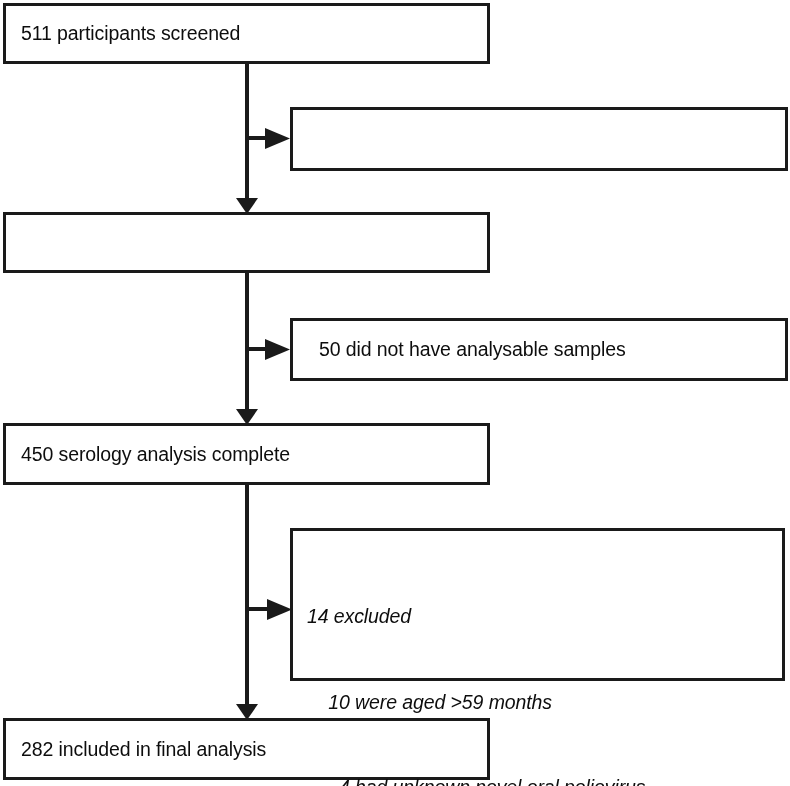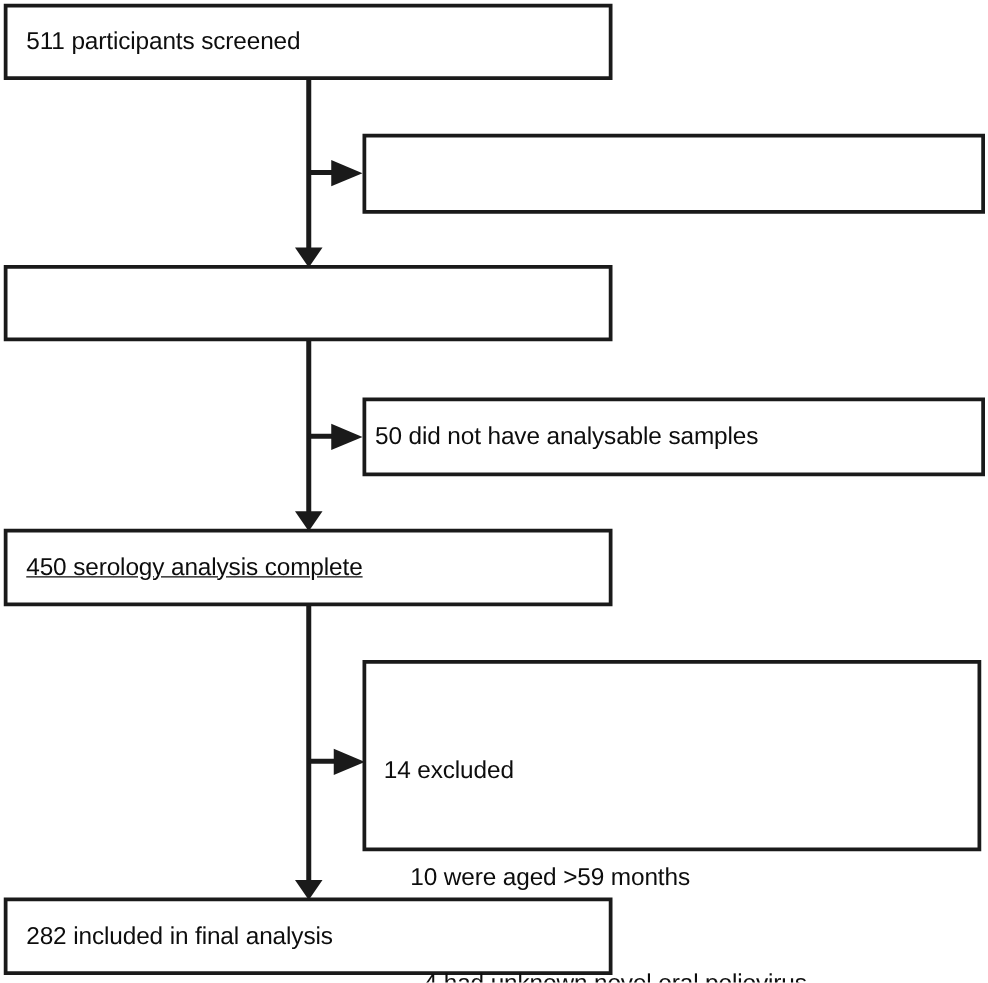--- a/index.html
+++ b/index.html
@@ -51,20 +51,21 @@
   }
   .main-text {
     display: flex;
     align-items: center;
   }
   .excl-text {
     line-height: 28.5px;
   }
   .excl-line {
     white-space: pre;
+    font-style: italic;
   }
 </style>
 </head>
 <body>
 
 <div id="flow-root">
 
   <svg id="flow-svg" width="790" height="786" viewBox="0 0 790 786">
 
     <g>
@@ -96,23 +97,23 @@
       <rect class="box-rect" x="4.5" y="424.5" width="484" height="59"></rect>
       <rect class="box-rect" x="291.5" y="529.5" width="492" height="150"></rect>
       <rect class="box-rect" x="4.5" y="719.5" width="484" height="59"></rect>
     </g>
   </svg>
 
   <div class="box-text main-text" style="left:21px; top:4px; width:460px; height:59px;">511 participants screened</div>
 
 
 
-  <div class="box-text main-text" style="left:300px; top:319px; width:470px; height:61px;">50 did not have analysable samples</div>
+  <div class="box-text main-text" style="left:319px; top:319px; width:470px; height:61px;">50 did not have analysable samples</div>
 
-  <div class="box-text main-text" style="left:21px; top:424px; width:460px; height:60px;text-decoration:underline;">450 serology analysis complete</div>
+  <div class="box-text main-text" style="left:21px; top:424px; width:460px; height:60px;">450 serology analysis complete</div>
 
   <div class="box-text excl-text" style="left:307px; top:545px; width:470px;">
     <div class="excl-line">14 excluded</div>
     <div class="excl-line">    10 were aged &gt;59 months</div>
     <div class="excl-line">      4 had unknown novel oral poliovirus</div>
     
   </div>
 
   <div class="box-text main-text" style="left:21px; top:719px; width:460px; height:60px;">282 included in final analysis</div>
 

